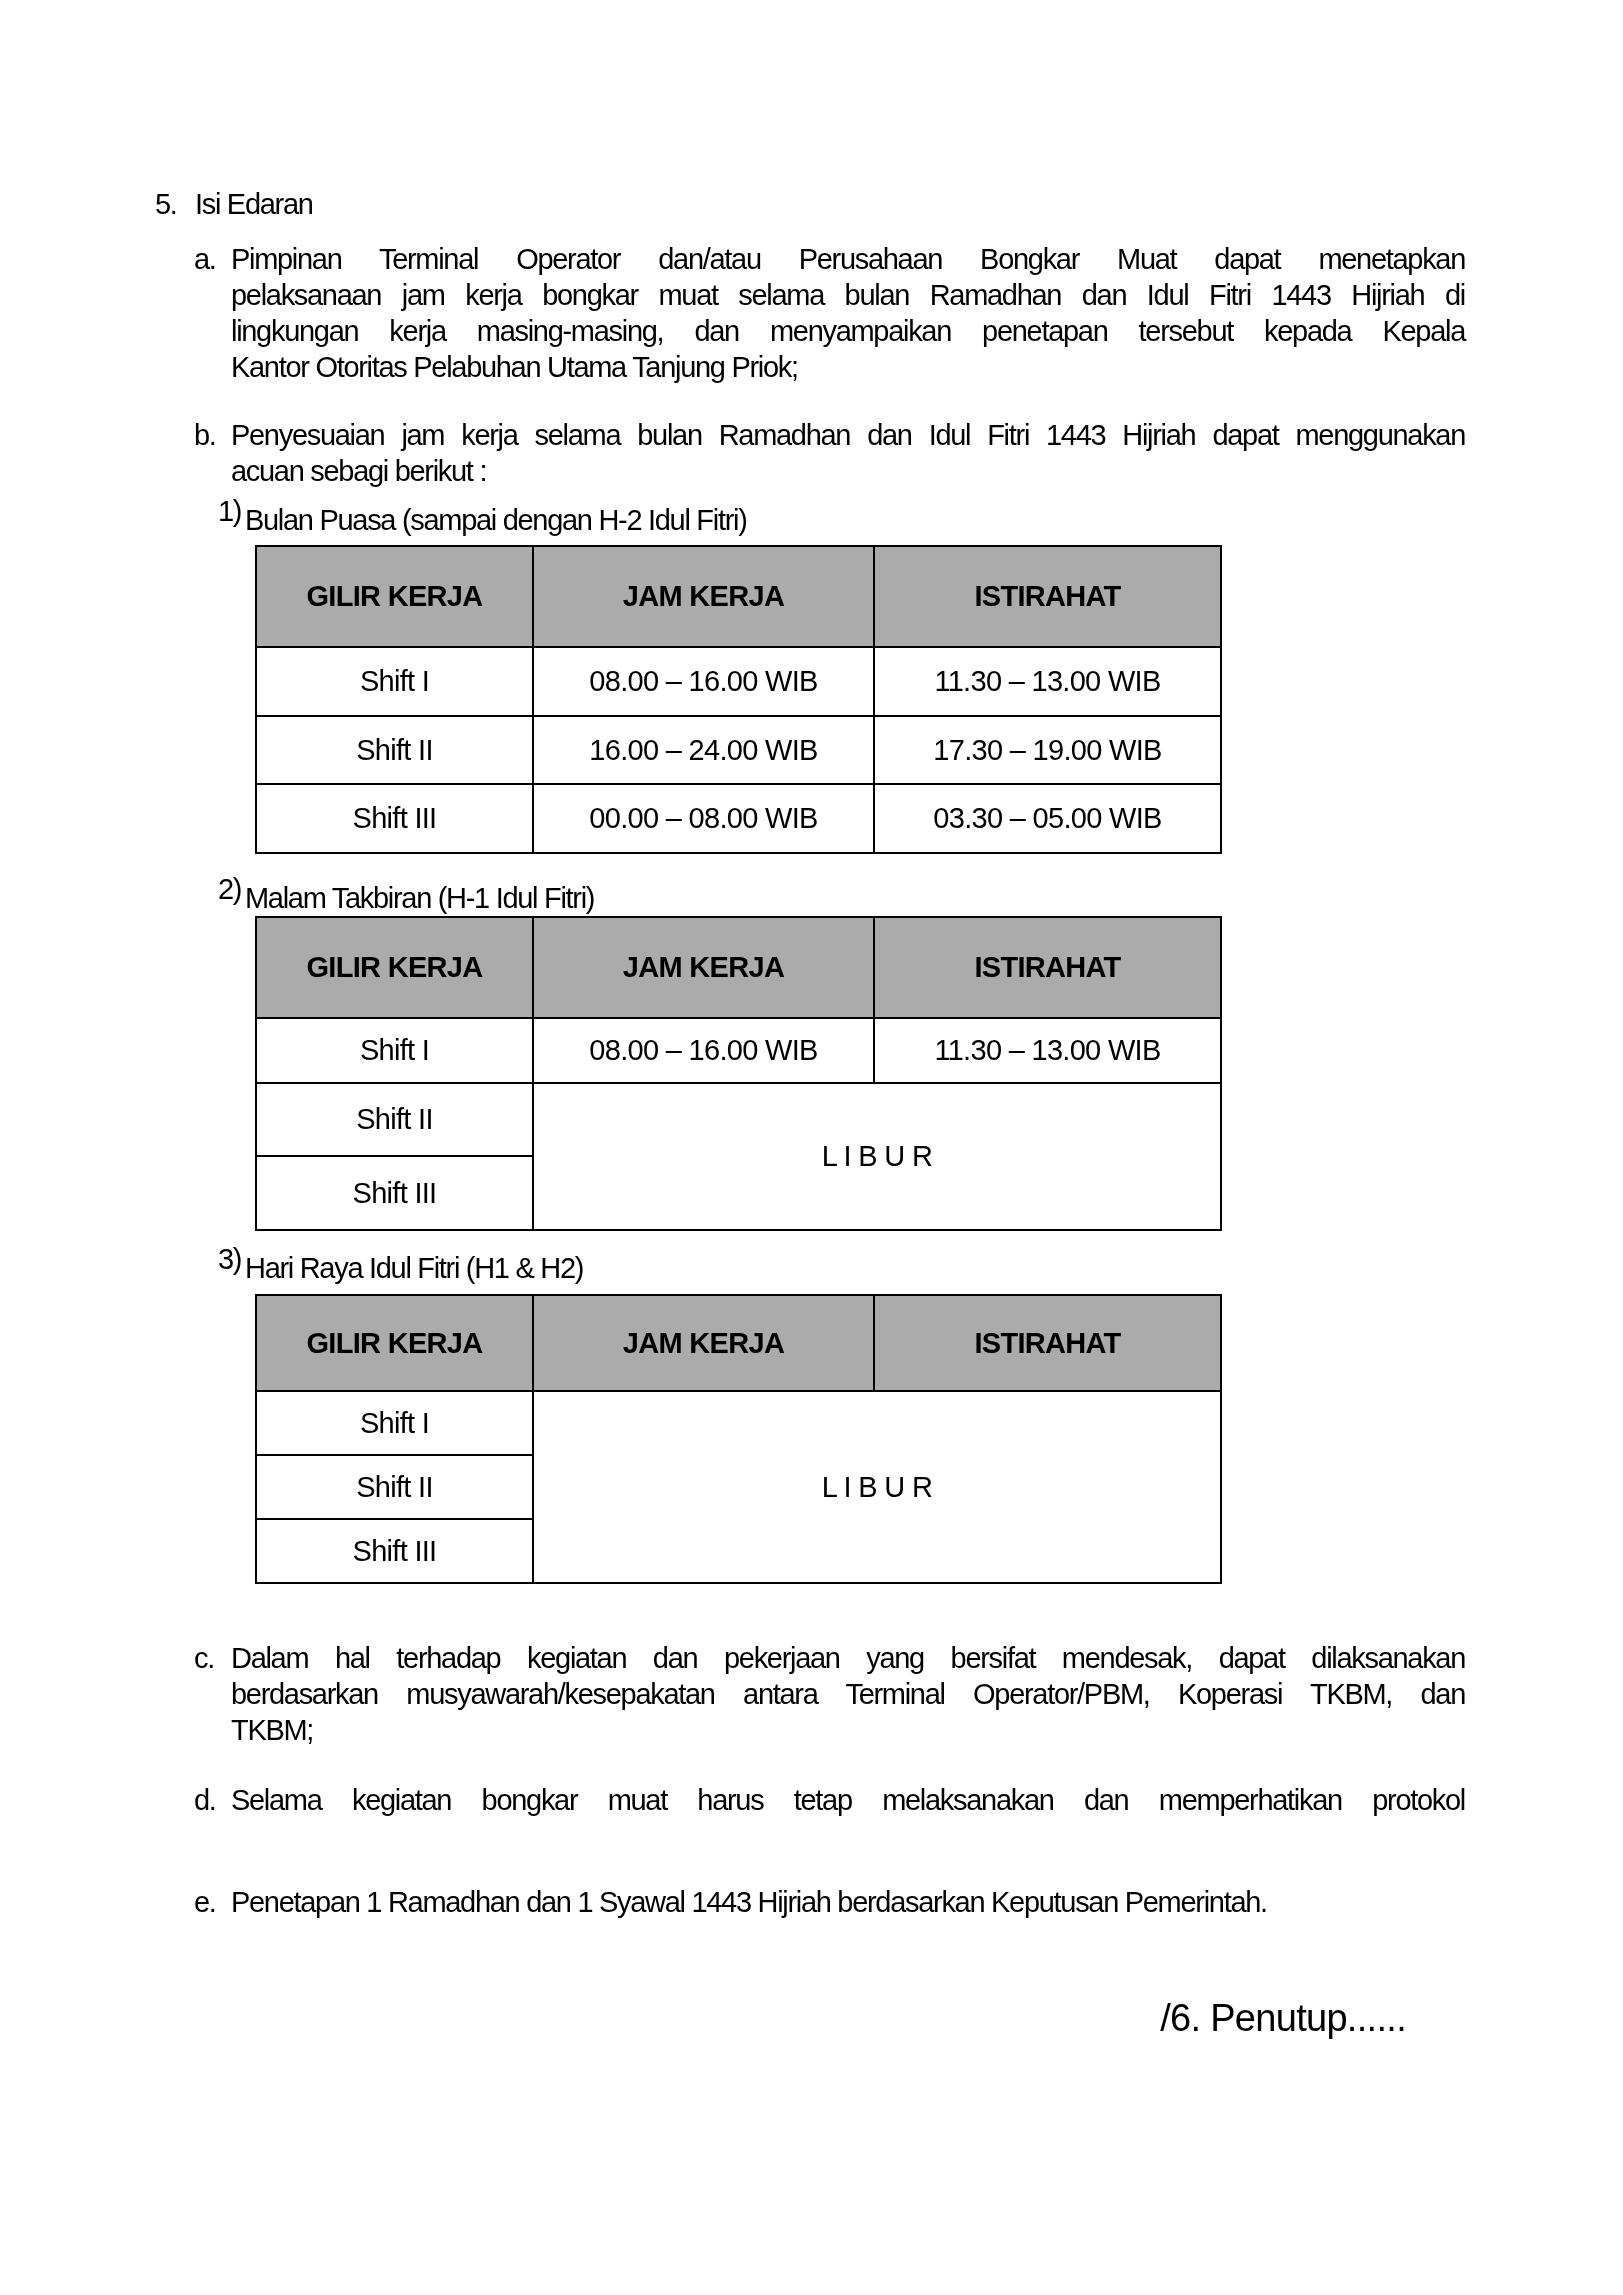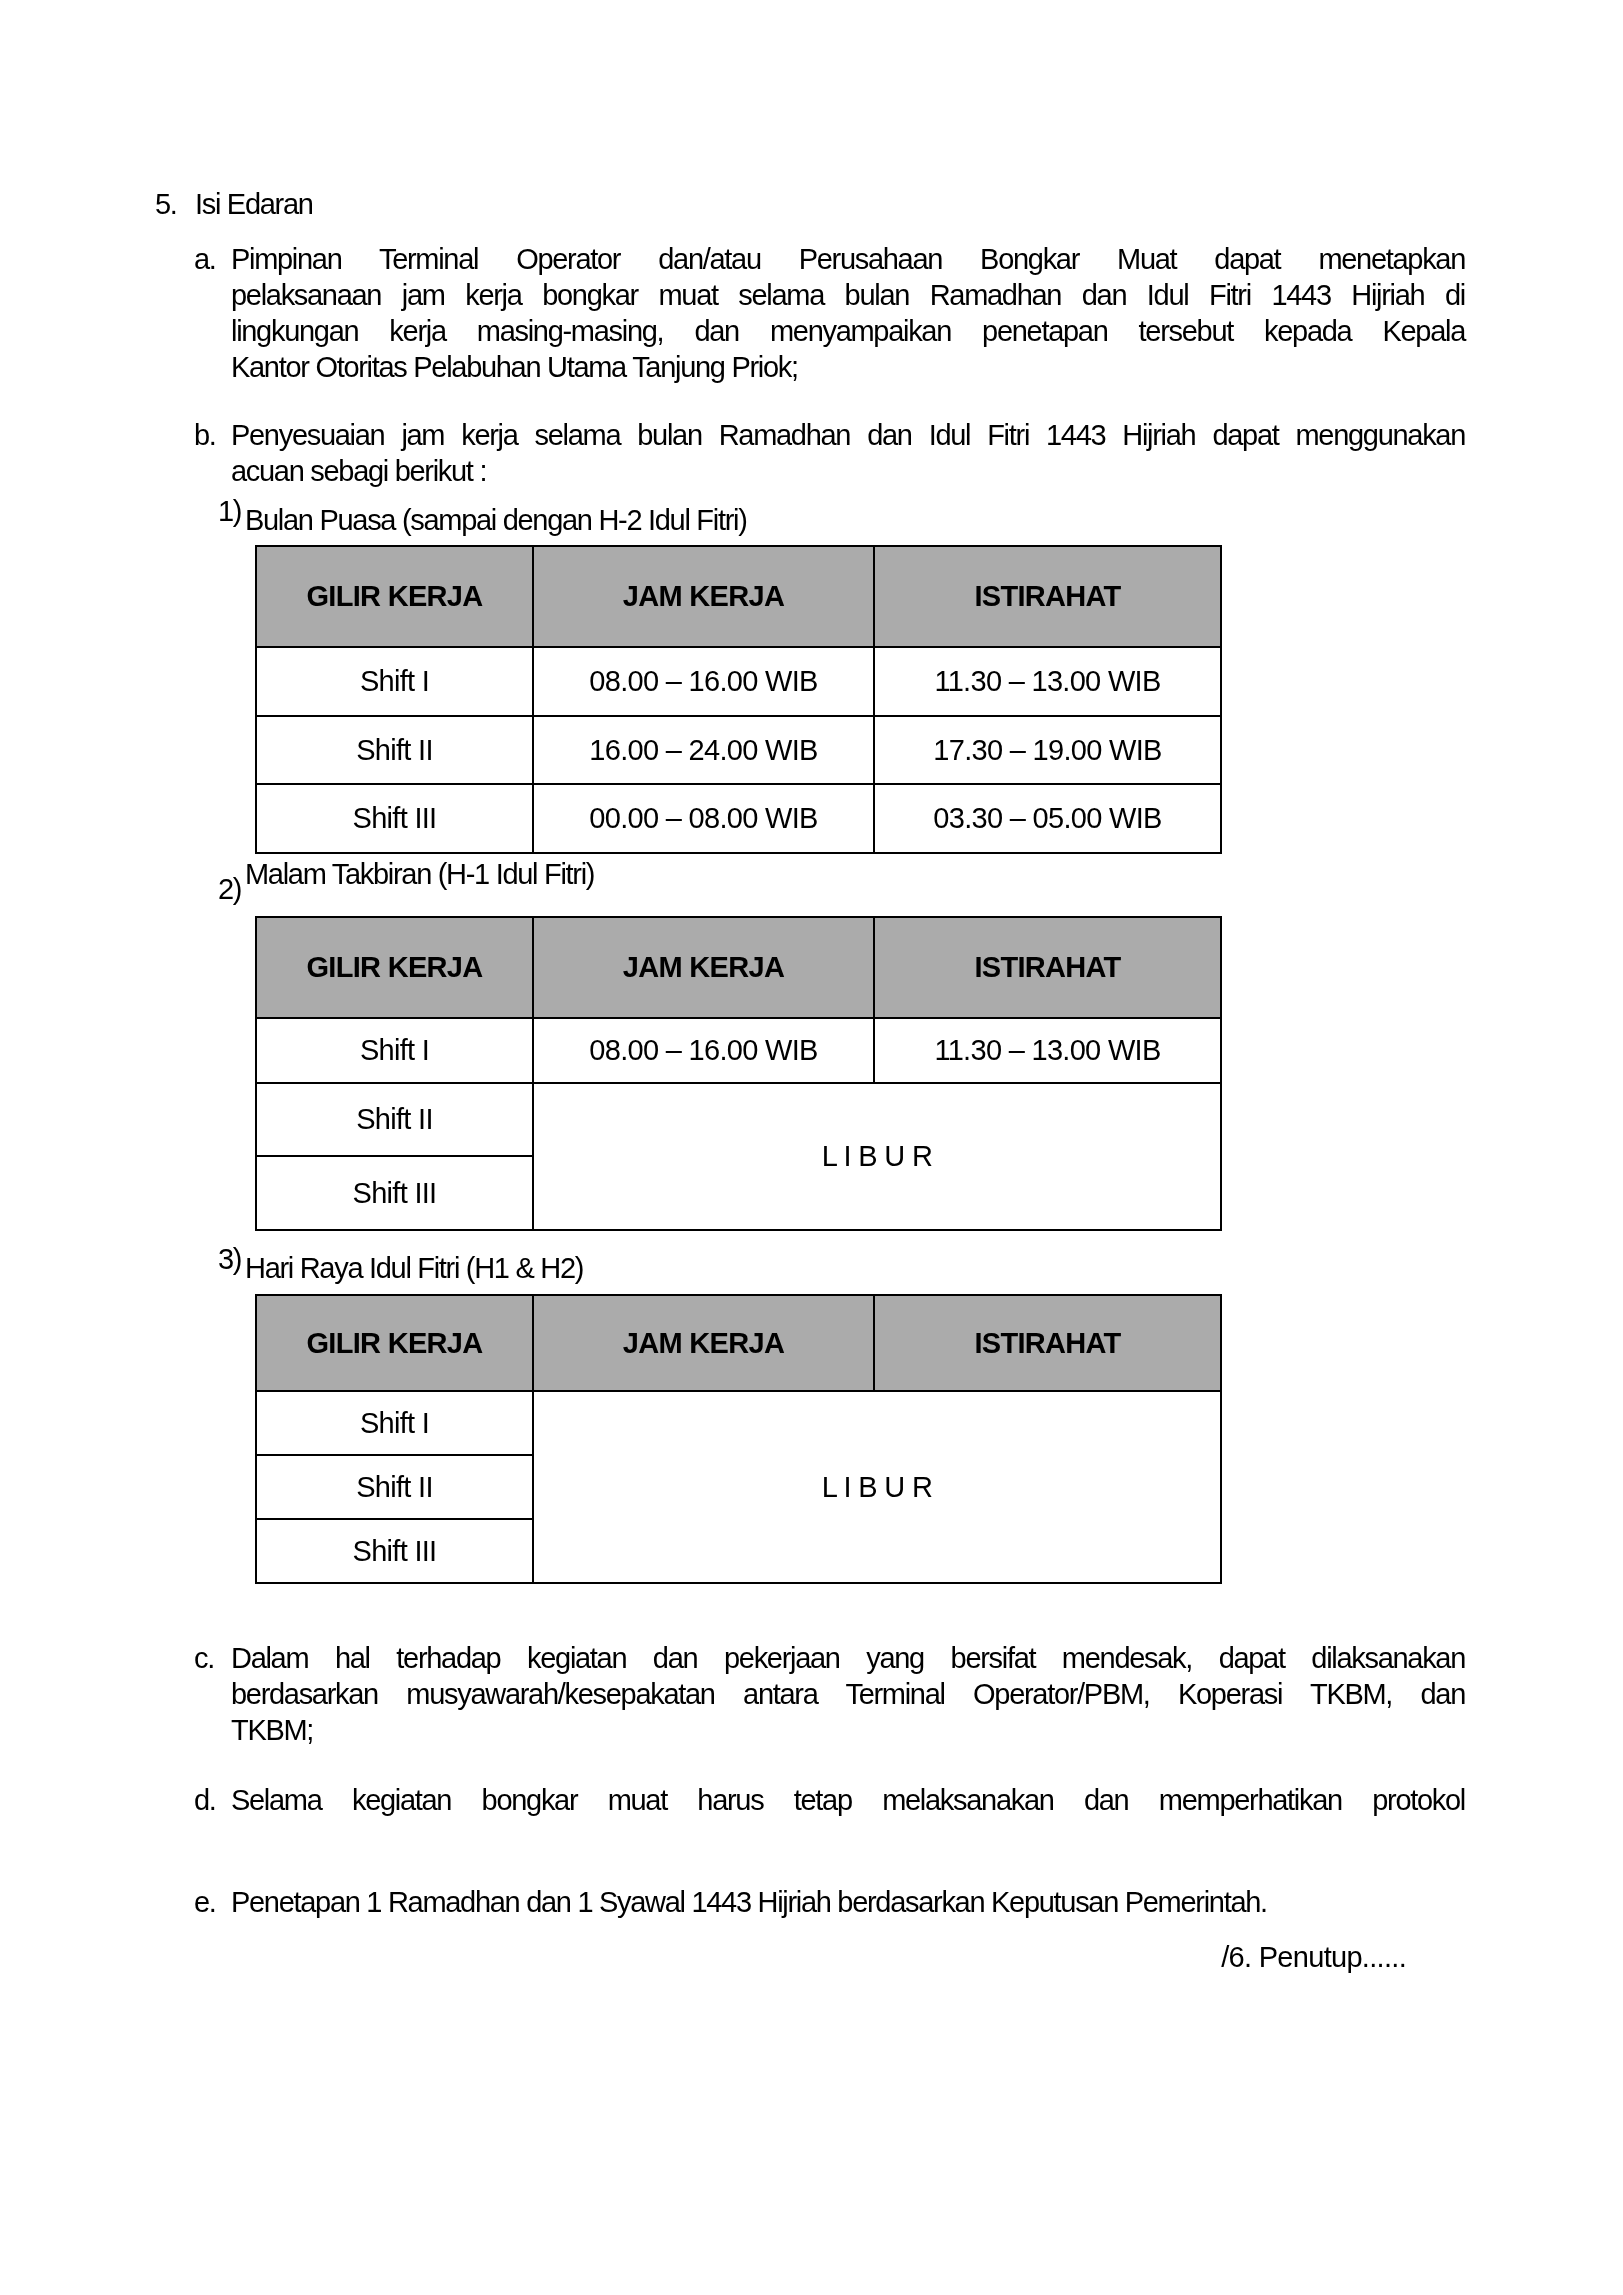--- a/index.html
+++ b/index.html
@@ -38,22 +38,22 @@
   table.shift th {
     background:#ababab;
     font-weight:bold;
     text-align:center;
     letter-spacing:-0.7px;
   }
   td.gilir { text-align:center; padding-left:31px; }
   td.val   { text-align:center; }
   td.libur { text-align:center; }
   .footer {
-    position:absolute; right:217px; top:1939px;
-    font-size:29px; line-height:36px; letter-spacing:-0.7px;
+    position:absolute; right:217px; top:2000px;
+    font-size:38px; line-height:36px; letter-spacing:-0.7px;
     text-align:right;
   }
 </style>
 </head>
 <body>
 
 <div class="page">
 
   <div class="section-head" style="left:155px; top:186px;">5.</div>
   <div class="section-head" style="left:195px; top:186px;">Isi Edaran</div>
@@ -99,21 +99,21 @@
     </tr>
     <tr style="height:69px;">
       <td class="gilir">Shift III</td>
       <td class="val">00.00 – 08.00 WIB</td>
       <td class="val">03.30 – 05.00 WIB</td>
     </tr>
   </tbody>
     </table>
 
   <div class="sub-marker" style="top:871px;">2)</div>
-  <div class="sub-title" style="top:847px;">Malam Takbiran (H-1 Idul Fitri)</div>
+  <div class="sub-title" style="top:871px;">Malam Takbiran (H-1 Idul Fitri)</div>
 
   <table class="shift" style="top:916px;">
     <colgroup>
         <col style="width:277px">
         <col style="width:341px">
         <col style="width:347px">
       </colgroup>
     <tbody>
         <tr style="height:101px;">
       <th>GILIR KERJA</th>

